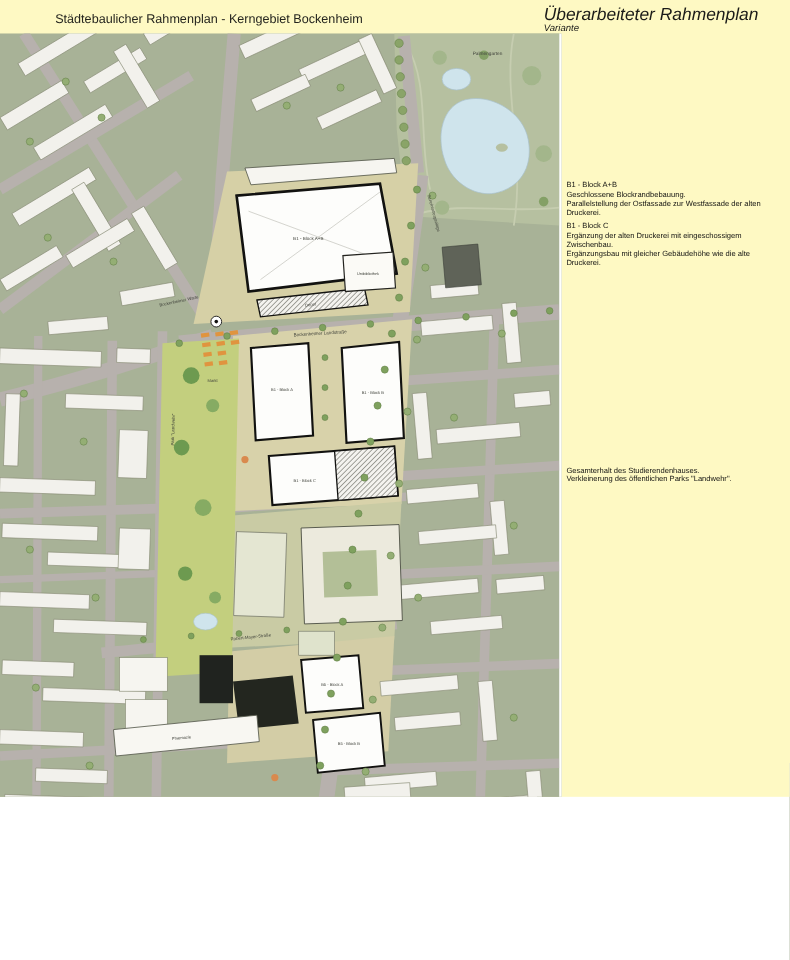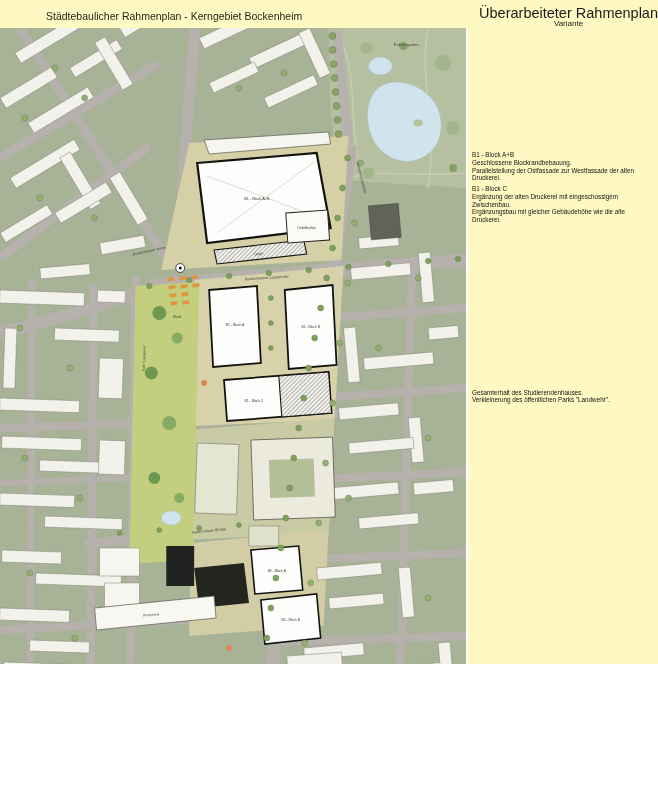--- a/index.html
+++ b/index.html
@@ -1,19 +1,19 @@
 <!DOCTYPE html>
 <html><head>
 <meta charset="utf-8">
 <style>
   html,body{margin:0;padding:0;}
   .page{position:relative;width:658px;height:664px;background:#fef9c3;overflow:hidden;
         font-family:"Liberation Sans",sans-serif;color:#1c1c1a;}
   .hdr-left{position:absolute;left:46px;top:10px;font-size:10.5px;color:#26261f;}
-  .hdr-right{position:absolute;right:0;top:5px;text-align:center;}
+  .hdr-right{position:absolute;right:26px;top:5px;text-align:left;font-style:italic;}
   .hdr-right .t1{font-size:14.5px;color:#1b1b18;}
   .hdr-right .t2{font-size:8px;margin-top:-2px;color:#1b1b18;}
   .map-area{position:absolute;left:0;top:28px;width:466px;height:772px;border-right:2px solid #fff;background:#a8b297;}
   .map-area svg{display:block;width:100%;height:100%;}
   .map-footer{position:absolute;left:30px;top:753px;font-size:6.5px;color:#2c2c26;white-space:nowrap;}
   .ann{position:absolute;left:472px;width:182px;font-size:6.3px;line-height:1.18;color:#121210;}
   .ann .ttl{margin-bottom:1px;}
   .tblock{position:absolute;left:470px;top:757px;width:183px;border:0.8px solid #3a3a36;
           display:grid;grid-template-columns:97px 27px 59px;font-size:5px;color:#111;background:#dcdcd8;}
   .tblock .cell{border:0.4px solid #3a3a36;padding:1px 2px;overflow:hidden;}

